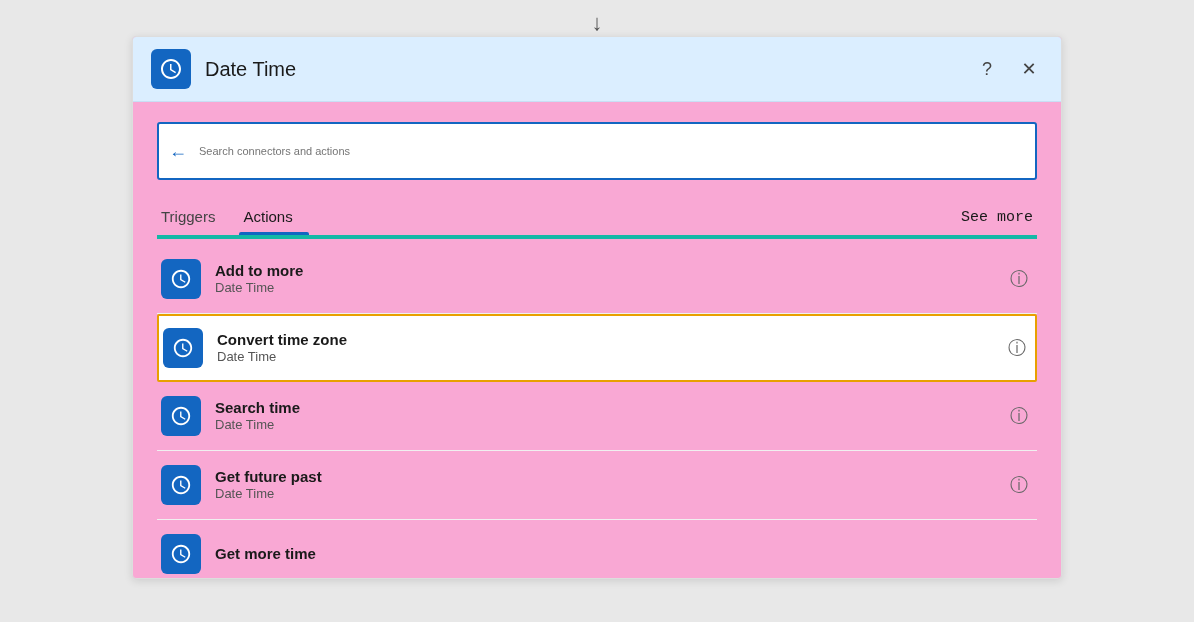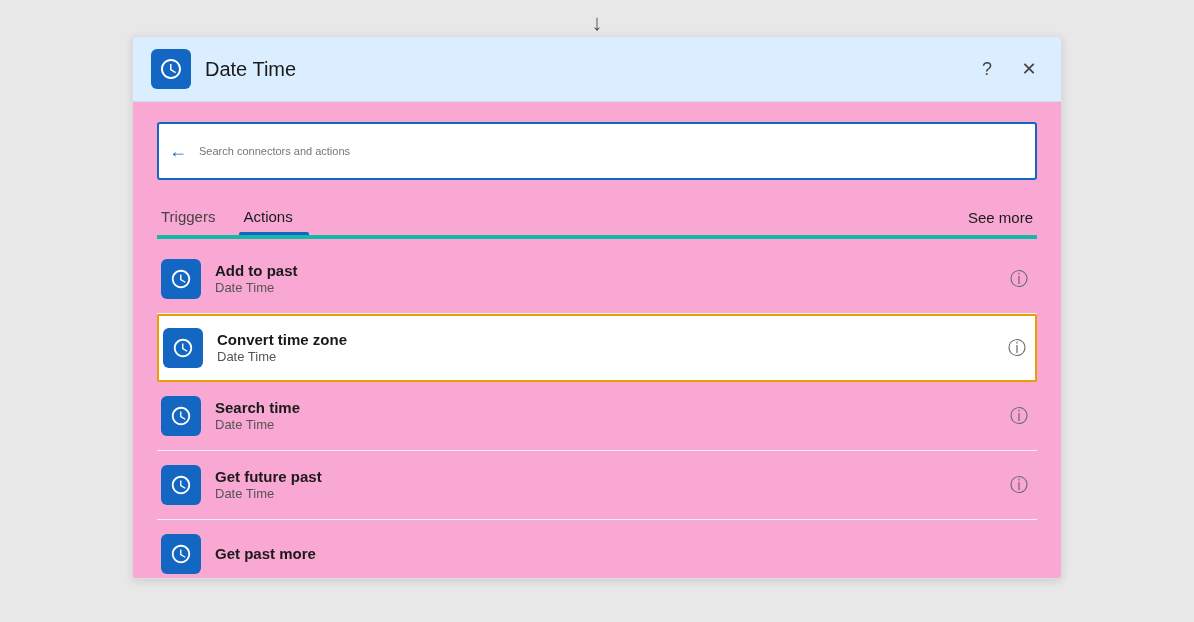--- a/index.html
+++ b/index.html
@@ -157,20 +157,21 @@
     }
 
     .see-more-btn {
       margin-left: auto;
       background: none;
       border: none;
       cursor: pointer;
       font-size: 15px;
       color: #1a1a1a;
       padding: 8px 4px;
+      font-family: Liberation Mono, monospace;
     }
 
     .action-list {
       margin-top: 6px;
     }
 
     .action-item {
       display: flex;
       align-items: center;
       padding: 14px 4px;
@@ -270,21 +271,21 @@
 
       <div class="action-list">
 
         <div class="action-item">
           <div class="action-icon">
             <svg viewBox="0 0 24 24">
               <path d="M12 2C6.48 2 2 6.48 2 12s4.48 10 10 10 10-4.48 10-10S17.52 2 12 2zm0 18c-4.41 0-8-3.59-8-8s3.59-8 8-8 8 3.59 8 8-3.59 8-8 8zm.5-13H11v6l5.25 3.15.75-1.23-4.5-2.67V7z"></path>
             </svg>
           </div>
           <div class="action-text">
-            <div class="action-name">Add to past</div>
+            <div class="action-name">Add to more</div>
             <div class="action-subtitle">Date Time</div>
           </div>
           <button class="action-info-btn">ⓘ</button>
         </div>
 
         <div class="action-item highlighted">
           <div class="action-icon">
             <svg viewBox="0 0 24 24">
               <path d="M12 2C6.48 2 2 6.48 2 12s4.48 10 10 10 10-4.48 10-10S17.52 2 12 2zm0 18c-4.41 0-8-3.59-8-8s3.59-8 8-8 8 3.59 8 8-3.59 8-8 8zm.5-13H11v6l5.25 3.15.75-1.23-4.5-2.67V7z"></path>
             </svg>
@@ -322,20 +323,20 @@
           <button class="action-info-btn">ⓘ</button>
         </div>
 
         <div class="action-item" style="border-bottom: none; padding-bottom: 4px;">
           <div class="action-icon">
             <svg viewBox="0 0 24 24">
               <path d="M12 2C6.48 2 2 6.48 2 12s4.48 10 10 10 10-4.48 10-10S17.52 2 12 2zm0 18c-4.41 0-8-3.59-8-8s3.59-8 8-8 8 3.59 8 8-3.59 8-8 8zm.5-13H11v6l5.25 3.15.75-1.23-4.5-2.67V7z"></path>
             </svg>
           </div>
           <div class="action-text">
-            <div class="action-name">Get past more</div>
+            <div class="action-name">Get more time</div>
           </div>
         </div>
 
       </div>
     </div>
   </div>
 </div>
 
 </body></html>

